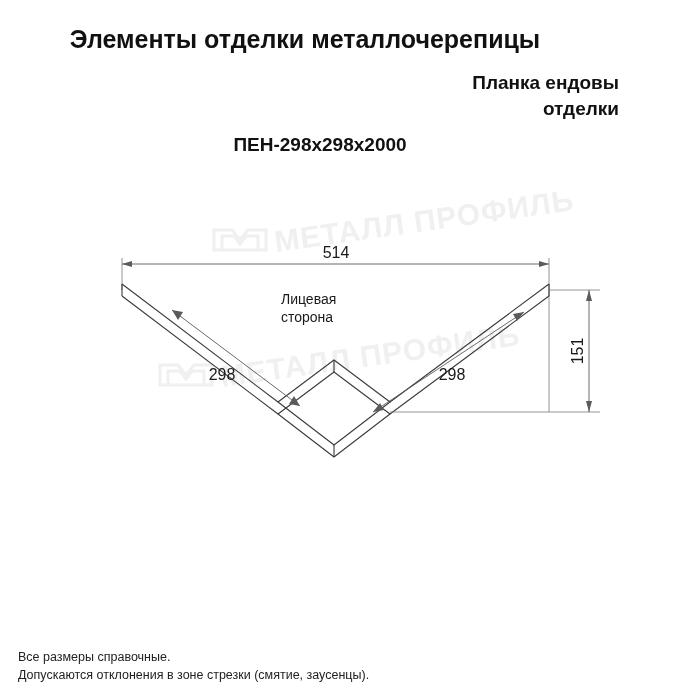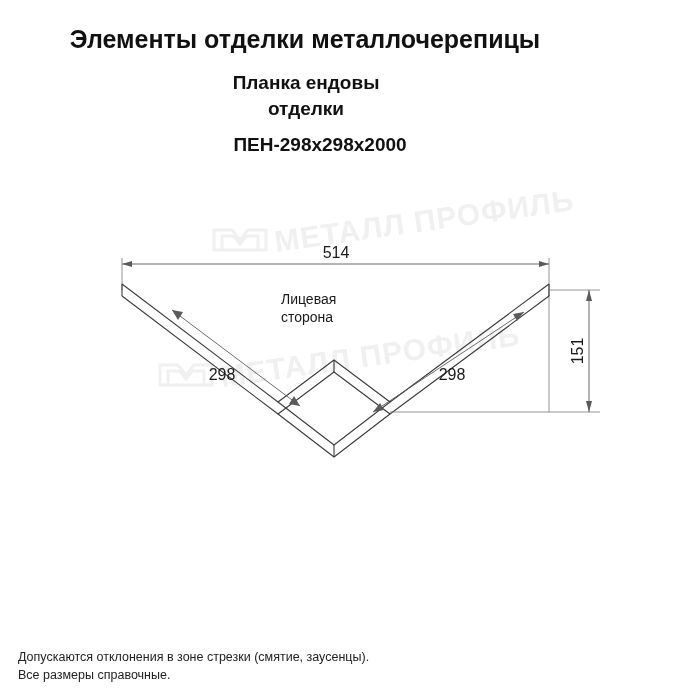--- a/index.html
+++ b/index.html
@@ -30,24 +30,24 @@
   }
   .title-main {
     font-size: 25px;
     font-weight: bold;
     letter-spacing: 0px;
     line-height: 30px;
     color: #111111;
   }
   .subtitle-block {
     position: absolute;
-    left: 0;
+    left: 7px;
     top: 70px;
     width: 612px;
-    text-align: center;
+    text-align: right;
   }
   .subtitle-line {
     font-size: 19px;
     font-weight: bold;
     line-height: 26px;
     color: #111111;
   }
   .code-line {
     position: absolute;
     left: 0;
@@ -212,17 +212,17 @@
         <line class="dimline" x1="589" y1="110" x2="589" y2="232"></line>
         <polygon class="arrowfill" points="589,110 586,121 592,121"></polygon>
         <polygon class="arrowfill" points="589,232 586,221 592,221"></polygon>
         <text class="dim-text" x="583" y="171" text-anchor="middle" transform="rotate(-90 583 171)">151</text>
       </g>
 
     </svg>
   </div>
 
   <div class="footer">
+    <div>Все размеры справочные.</div>
     <div>Допускаются отклонения в зоне стрезки (смятие, заусенцы).</div>
-    <div>Все размеры справочные.</div>
   </div>
 
 </div>
 
 </body></html>

